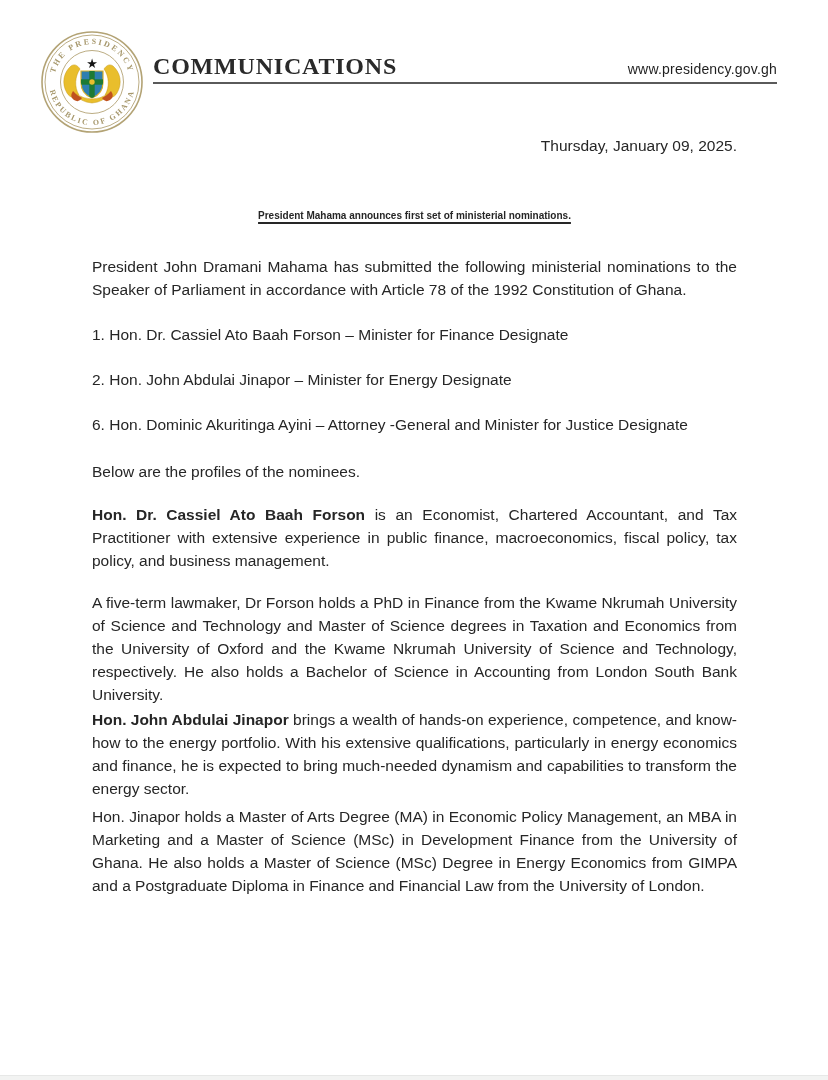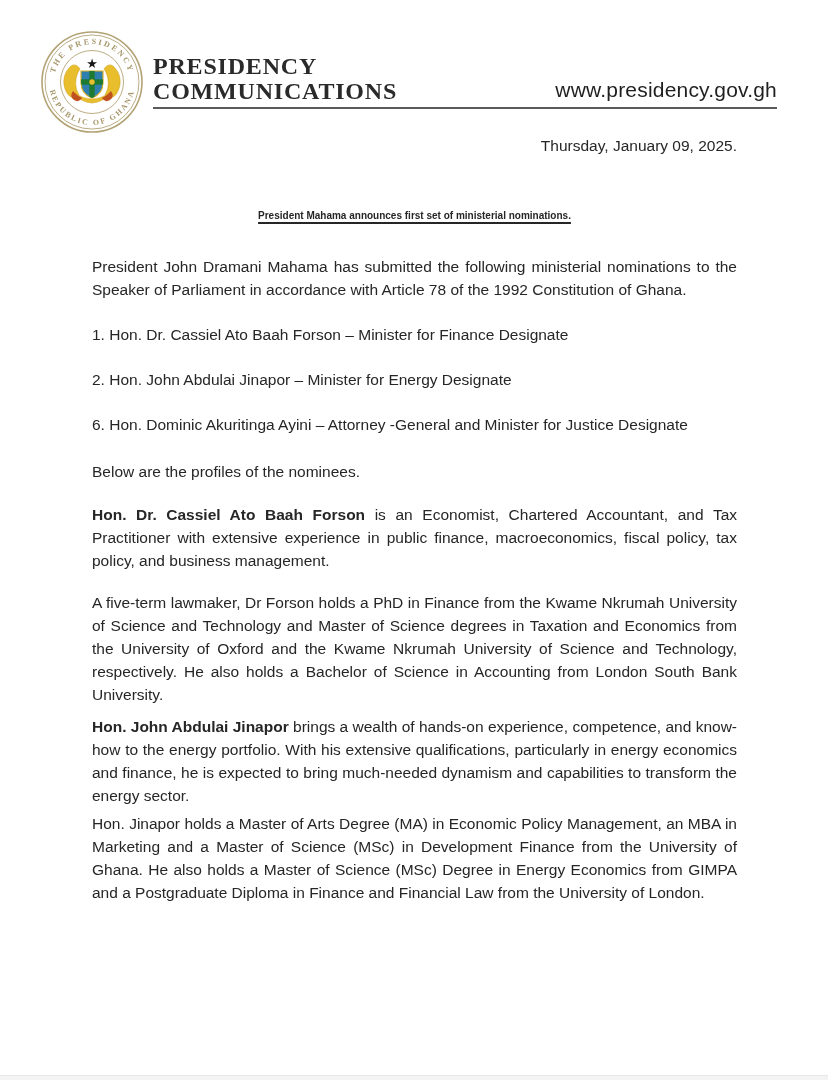--- a/index.html
+++ b/index.html
@@ -11,37 +11,37 @@
   }
   
   .header { display:flex; align-items:flex-start; padding:30px 51px 0 40px; }
   .seal-wrap { flex:0 0 auto; width:104px; height:104px; }
   .header-right { flex:1; margin-left:9px; padding-top:24px; }
   .header-top { display:flex; justify-content:space-between; align-items:flex-end; }
   .brand {
     font-family:"Liberation Serif", serif; font-weight:700;
     font-size:24px; line-height:1.05; letter-spacing:0.8px; color:#2a2a2a;
   }
-  .website { font-size:21px; color:#1f1f1f; padding-bottom:2px; letter-spacing:0.2px; }
+  .website { font-size:14px; color:#1f1f1f; padding-bottom:2px; letter-spacing:0.2px; }
   .header-rule { border:none; border-top:2px solid #5a5a5a; margin-top:3px; }
   .seal-text { font-family:"Liberation Serif", serif; font-weight:700; fill:#a6976b; }
   
   .content { margin:0 91px 0 92px; font-size:15.5px; line-height:23px; }
   .date { text-align:right; }
   .doc-title {
     text-align:center; font-weight:700; margin-top:47px;
     text-decoration:underline; text-decoration-thickness:1.5px; text-underline-offset:3px;
   }
   .justify { text-align:justify; }
   .intro { margin-top:28px; }
   .nom-item { margin-top:22px; }
   .profiles-intro { margin-top:24px; }
   .p1 { margin-top:20px; }
   .p2 { margin-top:19px; }
-  .p3 { margin-top:9px; }
+  .p3 { margin-top:2px; }
   .p4 { margin-top:5px; }
   .bottom-edge { position:absolute; left:0; bottom:0; width:100%; height:5px;
                  background:#f2f3f2; border-top:1px solid #e7e8e7; }
 </style>
 </head>
 <body>
 
 <div class="page">
 
   <header class="header">
@@ -79,21 +79,20 @@
             <rect x="49.3" y="41" width="5.4" height="28" fill="#1e7a33"></rect>
             <rect x="41" y="49.3" width="22" height="5.4" fill="#1e7a33"></rect>
           </g>
           <circle cx="52" cy="52" r="2.7" fill="#e9be2c"></circle>
         </g>
       </svg>
     </div>
     <div class="header-right">
       <div class="header-top">
         <div class="brand">
-          <div>PRESIDENCY</div>
           <div>COMMUNICATIONS</div>
         </div>
         <div class="website">www.presidency.gov.gh</div>
       </div>
       <hr class="header-rule">
     </div>
   </header>
 
   <main class="content">
     <div class="date">Thursday, January 09, 2025.</div>

